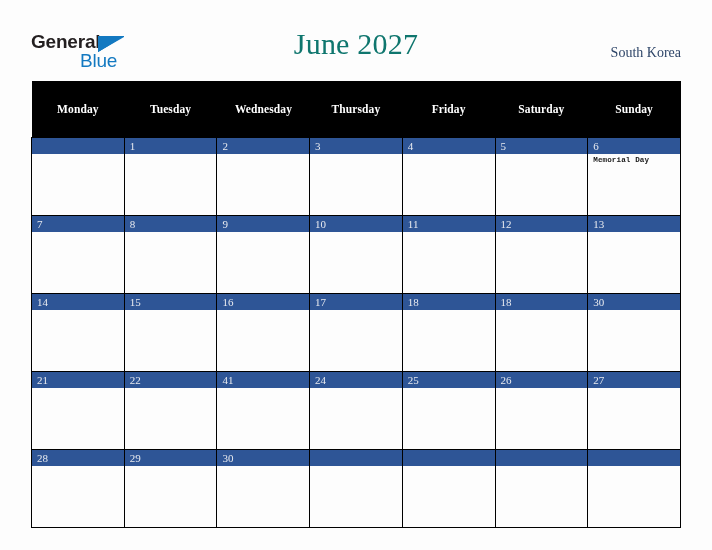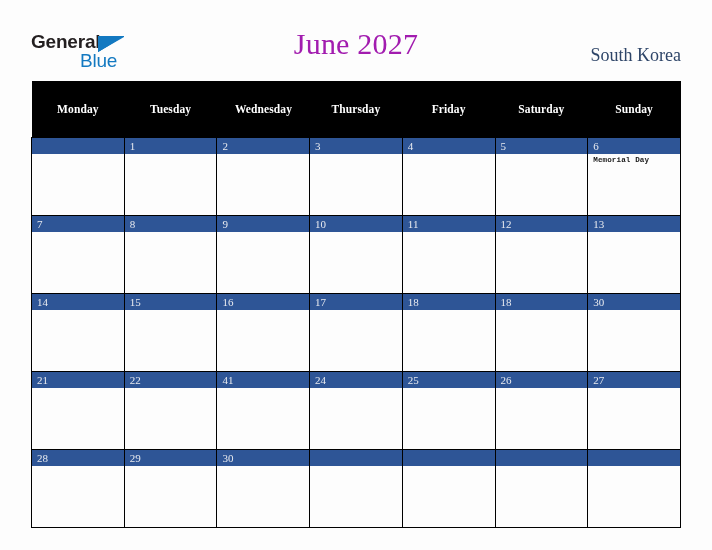--- a/index.html
+++ b/index.html
@@ -69,30 +69,30 @@
 
   .month-title {
     position: absolute;
     left: 0;
     top: 27px;
     width: 712px;
     text-align: center;
     font-family: "Liberation Serif", serif;
     font-size: 30px;
     font-weight: 400;
-    color: #a21caf;
+    color: #0f766e;
     letter-spacing: 0.2px;
   }
 
   .country {
     position: absolute;
     right: 31px;
     top: 45px;
     font-family: "Liberation Serif", serif;
-    font-size: 18px;
+    font-size: 14px;
     color: #2e4568;
     white-space: nowrap;
   }
 
   
   .calendar {
     position: absolute;
     left: 31px;
     top: 81px;
     width: 650px;

